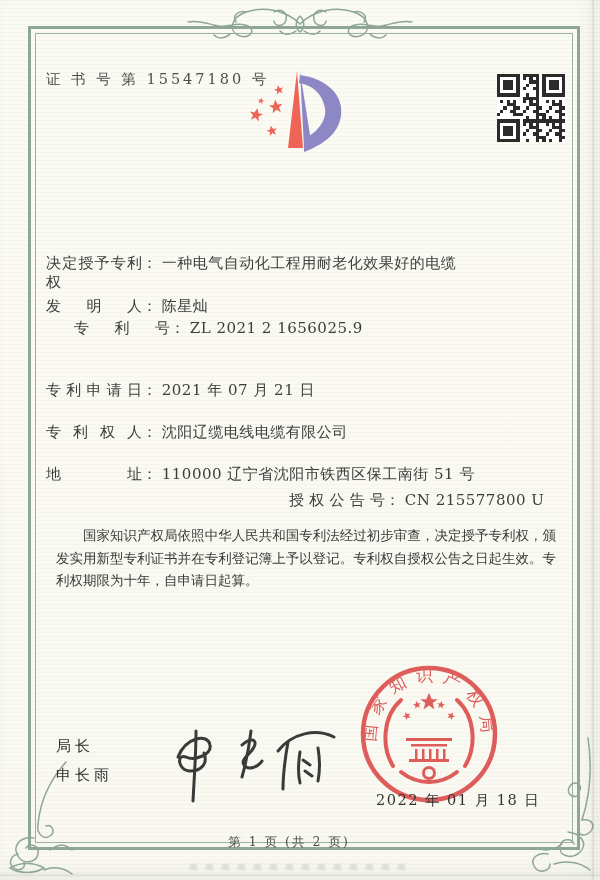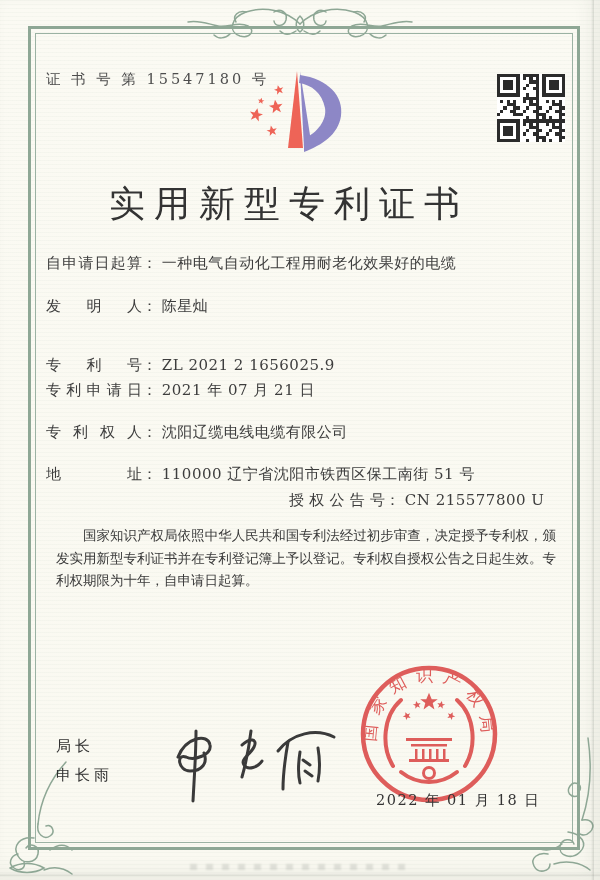--- a/index.html
+++ b/index.html
@@ -40,21 +40,21 @@
     font-size:36px;letter-spacing:9px;color:#333;font-weight:500;}
 
   .fields{position:absolute;left:46px;right:40px;top:0;height:0;}
   .field-row{position:absolute;left:0;right:0;height:22px;font-size:15px;color:#3d3d3d;}
   .field-row .flabel{display:inline-block;width:96px;text-align:justify;text-align-last:justify;
     vertical-align:top;}
   .field-row .fcolon{display:inline-block;vertical-align:top;}
   .field-row .fvalue{display:inline-block;vertical-align:top;letter-spacing:0.5px;}
   .field-b{position:absolute;left:243px;top:0;white-space:nowrap;}
 
-  .row-0{top:254px;} .row-1{top:297px;} .row-2{top:356px;}
+  .row-0{top:254px;} .row-1{top:297px;} .row-2{top:319px;margin-left:28px;}
   .row-3{top:381px;} .row-4{top:423px;} .row-5{top:465px;} .row-6{top:491px;}
 
   .body-text{position:absolute;left:46px;right:44px;top:524px;
     font-size:13.5px;line-height:22.5px;color:#3a3a3a;text-align:justify;margin-left:10px;}
   .body-text p{margin:0;text-indent:2em;}
 
   .signer-role{position:absolute;left:56px;top:737px;font-size:15px;
     letter-spacing:4px;color:#2f2f2f;}
   .signer-name{position:absolute;left:56px;top:766px;font-size:15px;
     letter-spacing:4px;color:#2f2f2f;}
@@ -274,25 +274,24 @@
           <rect x="20" y="19" width="1" height="1" fill="#2b2b2b"></rect>
           <rect x="9" y="20" width="1" height="1" fill="#2b2b2b"></rect>
           <rect x="12" y="20" width="1" height="1" fill="#2b2b2b"></rect>
           <rect x="14" y="20" width="1" height="1" fill="#2b2b2b"></rect>
           <rect x="16" y="20" width="1" height="1" fill="#2b2b2b"></rect>
           <rect x="19" y="20" width="1" height="1" fill="#2b2b2b"></rect>
         </g>
       </svg>
   </div>
 
-  <div class="doc-title">实用新型专利证书</div>
 
   <div class="fields">
     <div class="field-row row-0">
-      <span class="flabel">自申请日起算</span><span class="fcolon">：</span>
+      <span class="flabel">决定授予专利权</span><span class="fcolon">：</span>
       <span class="fvalue">一种电气自动化工程用耐老化效果好的电缆</span>
     </div>
     <div class="field-row row-1">
       <span class="flabel">发明人</span><span class="fcolon">：</span>
       <span class="fvalue">陈星灿</span>
     </div>
     <div class="field-row row-2">
       <span class="flabel">专利号</span><span class="fcolon">：</span>
       <span class="fvalue">ZL 2021 2 1656025.9</span>
     </div>
@@ -361,17 +360,18 @@
       <g fill="none" stroke="#dc5250" stroke-width="4" stroke-linecap="round">
         <path d="M44,112 C32,92 34,62 52,46"></path>
         <path d="M116,112 C128,92 126,62 108,46"></path>
         <path d="M52,118 C62,126 70,128 80,128 C90,128 98,126 108,118"></path>
       </g>
       <circle cx="80" cy="119" r="5.5" fill="none" stroke="#dc5250" stroke-width="3"></circle>
     </svg>
   </div>
   <div class="seal-date">2022 年 01 月 18 日</div>
 
+  <div class="footer-page">第 1 页 (共 2 页)</div>
   <div class="bleed-marks"></div>
 
   <div class="page-edge-right"></div>
   <div class="page-edge-bottom"></div>
 </div>
 
 </body></html>

